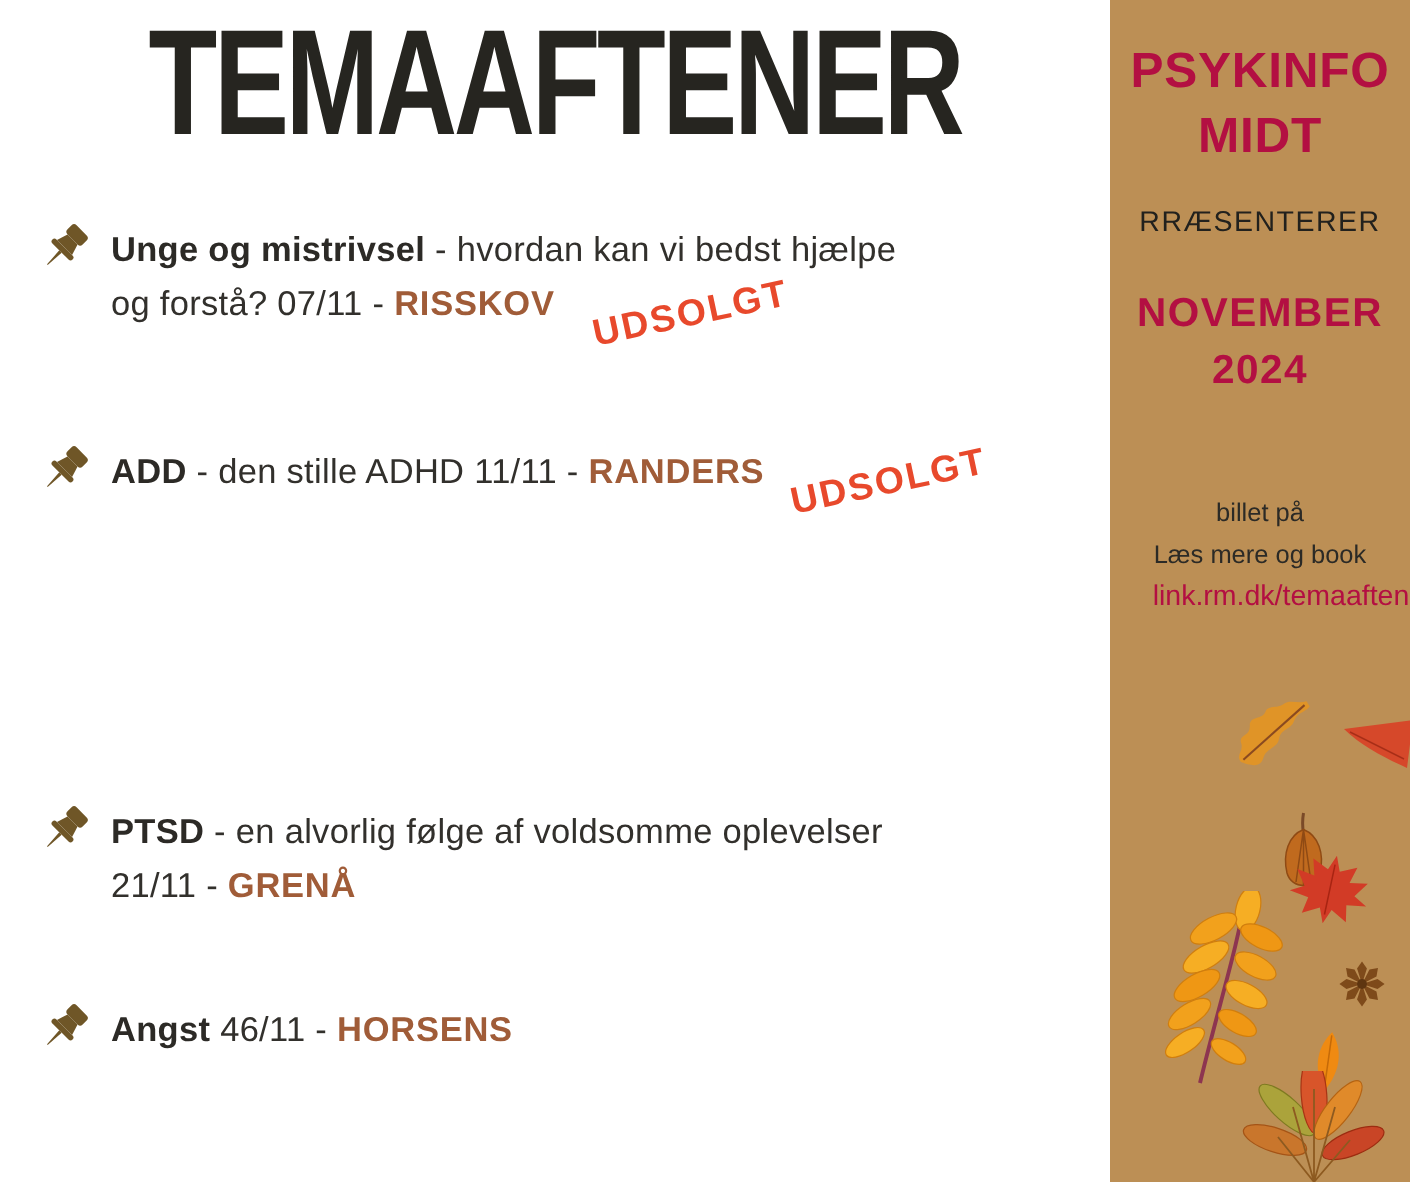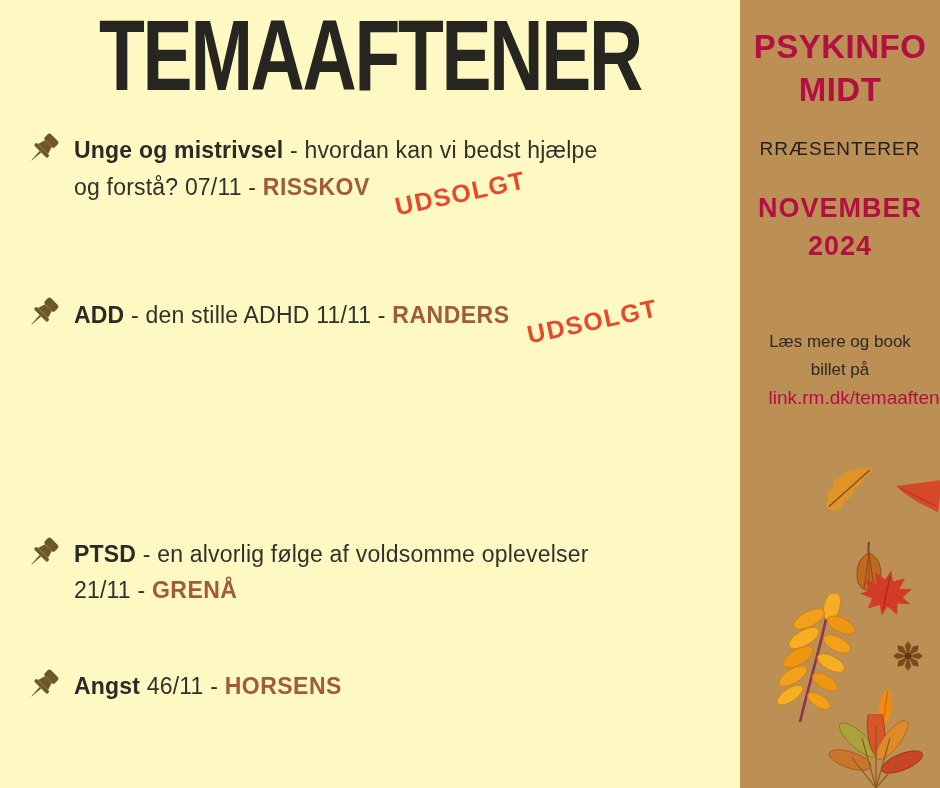--- a/index.html
+++ b/index.html
@@ -1,19 +1,19 @@
 <!DOCTYPE html>
 <html><head>
 <meta charset="utf-8">
 <style>
   * { box-sizing: border-box; }
   html, body { margin: 0; padding: 0; background: #d8d4cd; }
   .poster {
     position: relative; width: 940px; height: 788px;
-    background: #fef9c3; overflow: hidden;
+    background: #ffffff; overflow: hidden;
     font-family: "Liberation Sans", sans-serif;
     color: #32302C;
   }
   
   .main { position: absolute; left: 0; top: 0; width: 740px; height: 788px; }
   .title {
     position: absolute; top: 2px; left: 0; width: 740px; margin: 0;
     text-align: center; font-size: 100px; line-height: 106px;
     font-weight: 800; letter-spacing: -3px; color: #262520;
     transform: scaleX(0.75); transform-origin: 50% 0;
@@ -56,21 +56,21 @@
 </style>
 </head>
 <body>
 
 <div class="poster">
 
   <div class="main">
 
     <h1 class="title">TEMAAFTENER</h1>
 
-    <div class="event" style="top:132px">
+    <div class="event" style="top:148px">
       <span class="pin">
         <svg viewBox="0 0 40 40" width="38" height="38">
             <g fill="#6F5627" transform="rotate(45 20 20)">
           <rect x="12.5" y="3" width="15" height="9" rx="2.5"></rect>
           <path d="M15 12 L25 12 L27.5 20 L12.5 20 Z"></path>
           <rect x="10" y="20" width="20" height="4" rx="2"></rect>
           <path d="M18.8 24 L21.2 24 L20.3 37 L19.7 37 Z"></path>
         </g>
           </svg>
       </span>
@@ -127,22 +127,22 @@
     <div class="brand">
       <div>PSYKINFO</div>
       <div>MIDT</div>
     </div>
     <div class="presents">RRÆSENTERER</div>
     <div class="month">
       <div>NOVEMBER</div>
       <div>2024</div>
     </div>
     <div class="cta">
+      <div>billet på</div>
       <div>Læs mere og book</div>
-      <div>billet på</div>
     </div>
     <div class="sidelink">link.rm.dk/temaaften</div>
 
     <span class="leaf" style="left:80px; top:466px; transform:rotate(-18deg)">
       <svg width="62" height="50" viewBox="0 0 62 50">
         <path d="M4 34 C2 28 8 28 8 22 C8 16 15 20 17 13 C19 6 26 12 30 7 C33 3 38 8 43 6 C48 4 52 9 58 9 L59 13 C54 16 50 14 46 19 C42 24 36 21 33 27 C30 33 23 30 19 36 C15 42 9 38 4 34 Z" fill="#E09427"></path>
         <path d="M6 33 L56 11" stroke="#8A4A20" stroke-width="1.4" fill="none"></path>
       </svg>
     </span>
     <span class="leaf" style="left:152px; top:478px">

